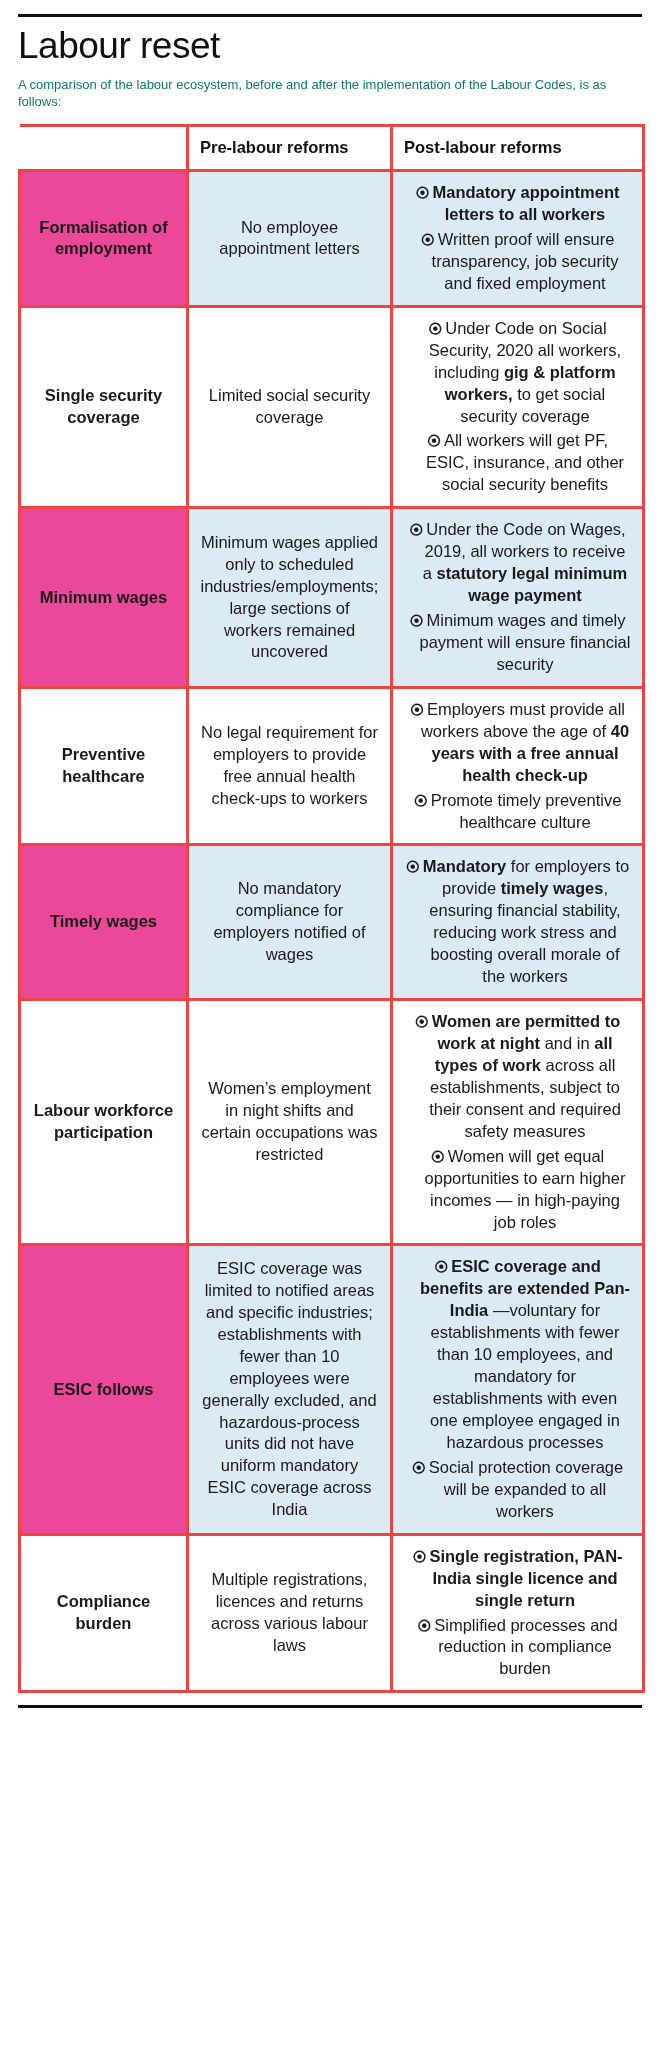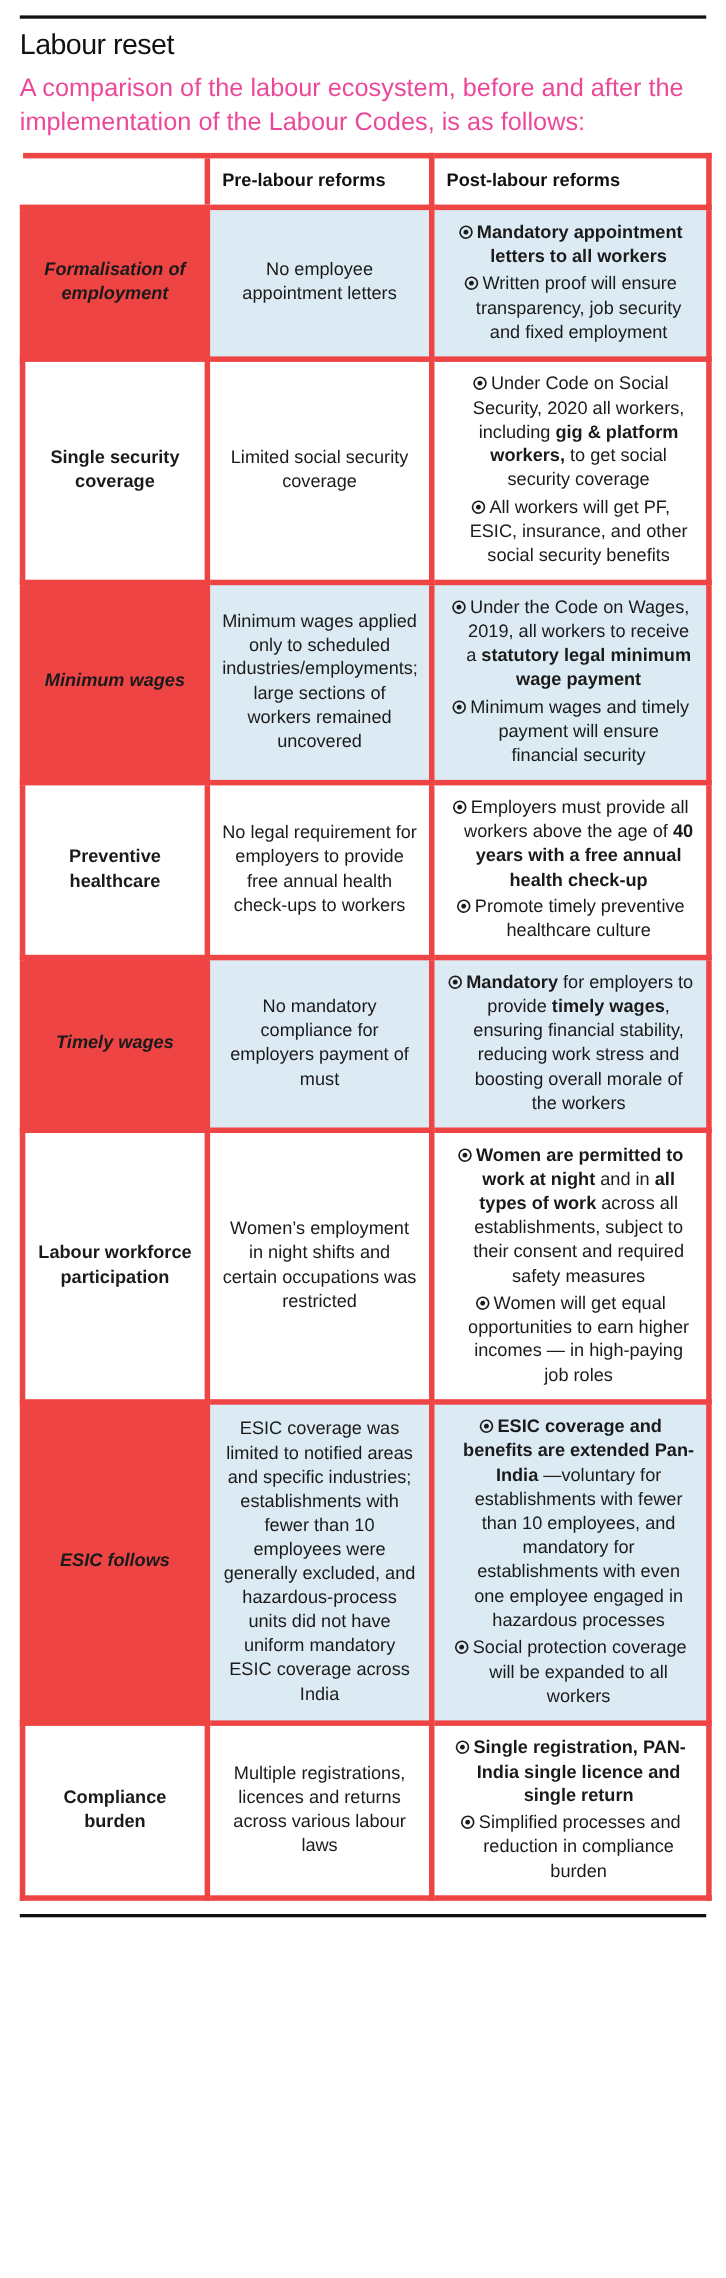--- a/index.html
+++ b/index.html
@@ -18,45 +18,45 @@
     box-sizing: border-box;
     padding: 14px 18px 10px 18px;
     position: relative;
   }
   .top-rule {
     height: 3px;
     background: #111111;
     margin: 0 0 10px 0;
   }
   .title {
-    font-size: 26px;
+    font-size: 37px;
     line-height: 1.05;
     font-weight: 400;
     letter-spacing: -0.5px;
     margin: 0 0 10px 0;
     color: #111111;
   }
   .subtitle {
-    font-size: 23px;
+    font-size: 13px;
     line-height: 1.32;
     margin: 0 0 14px 0;
-    color: #ec4899;
+    color: #0f766e;
     max-width: 620px;
   }
   table.codes {
     border-collapse: collapse;
     width: 624px;
     table-layout: fixed;
   }
   table.codes col.c1 { width: 168px; }
   table.codes col.c2 { width: 204px; }
   table.codes col.c3 { width: 252px; }
 
   table.codes th, table.codes td {
-    border: 5px solid #ef4444;
+    border: 3px solid #ef4444;
     vertical-align: middle;
     padding: 10px 11px;
     font-size: 16.5px;
     line-height: 1.33;
   }
   thead th {
     border-top: 2px solid #111111;
     border-bottom: 2px solid #111111;
     font-weight: 700;
     font-size: 16.5px;
@@ -77,22 +77,21 @@
     background: #ffffff;
     text-align: center;
   }
   td.label {
     font-weight: 700;
     font-size: 17px;
     line-height: 1.3;
     border-left: none;
   }
   tbody tr.alt td.label {
-    background: #ef4444;
-    font-style: italic;
+    background: #ec4899;
   }
   td.pre {
     font-weight: 400;
   }
   td.post {
     border-right: none;
   }
   .bullet-line {
     display: block;
     margin: 0 0 3px 0;
@@ -162,21 +161,21 @@
         <tr>
           <td class="label">Preventive healthcare</td>
           <td class="pre">No legal requirement for employers to provide free annual health check-ups to workers</td>
           <td class="post">
             <span class="bullet-line"><span class="bdot">⦿</span><span>Employers must provide all workers above the age of <b>40 years with a free annual health check-up</b></span></span>
             <span class="bullet-line"><span class="bdot">⦿</span><span>Promote timely preventive healthcare culture</span></span>
           </td>
         </tr>
         <tr class="alt">
           <td class="label">Timely wages</td>
-          <td class="pre">No mandatory compliance for employers payment of must</td>
+          <td class="pre">No mandatory compliance for employers notified of wages</td>
           <td class="post">
             <span class="bullet-line"><span class="bdot">⦿</span><span><b>Mandatory</b> for employers to provide <b>timely wages</b>, ensuring financial stability, reducing work stress and boosting overall morale of the workers</span></span>
           </td>
         </tr>
         <tr>
           <td class="label">Labour workforce participation</td>
           <td class="pre">Women’s employment in night shifts and certain occupations was restricted</td>
           <td class="post">
             <span class="bullet-line"><span class="bdot">⦿</span><span><b>Women are permitted to work at night</b> and in <b>all types of work</b> across all establishments, subject to their consent and required safety measures</span></span>
             <span class="bullet-line"><span class="bdot">⦿</span><span>Women will get equal opportunities to earn higher incomes — in high-paying job roles</span></span>

